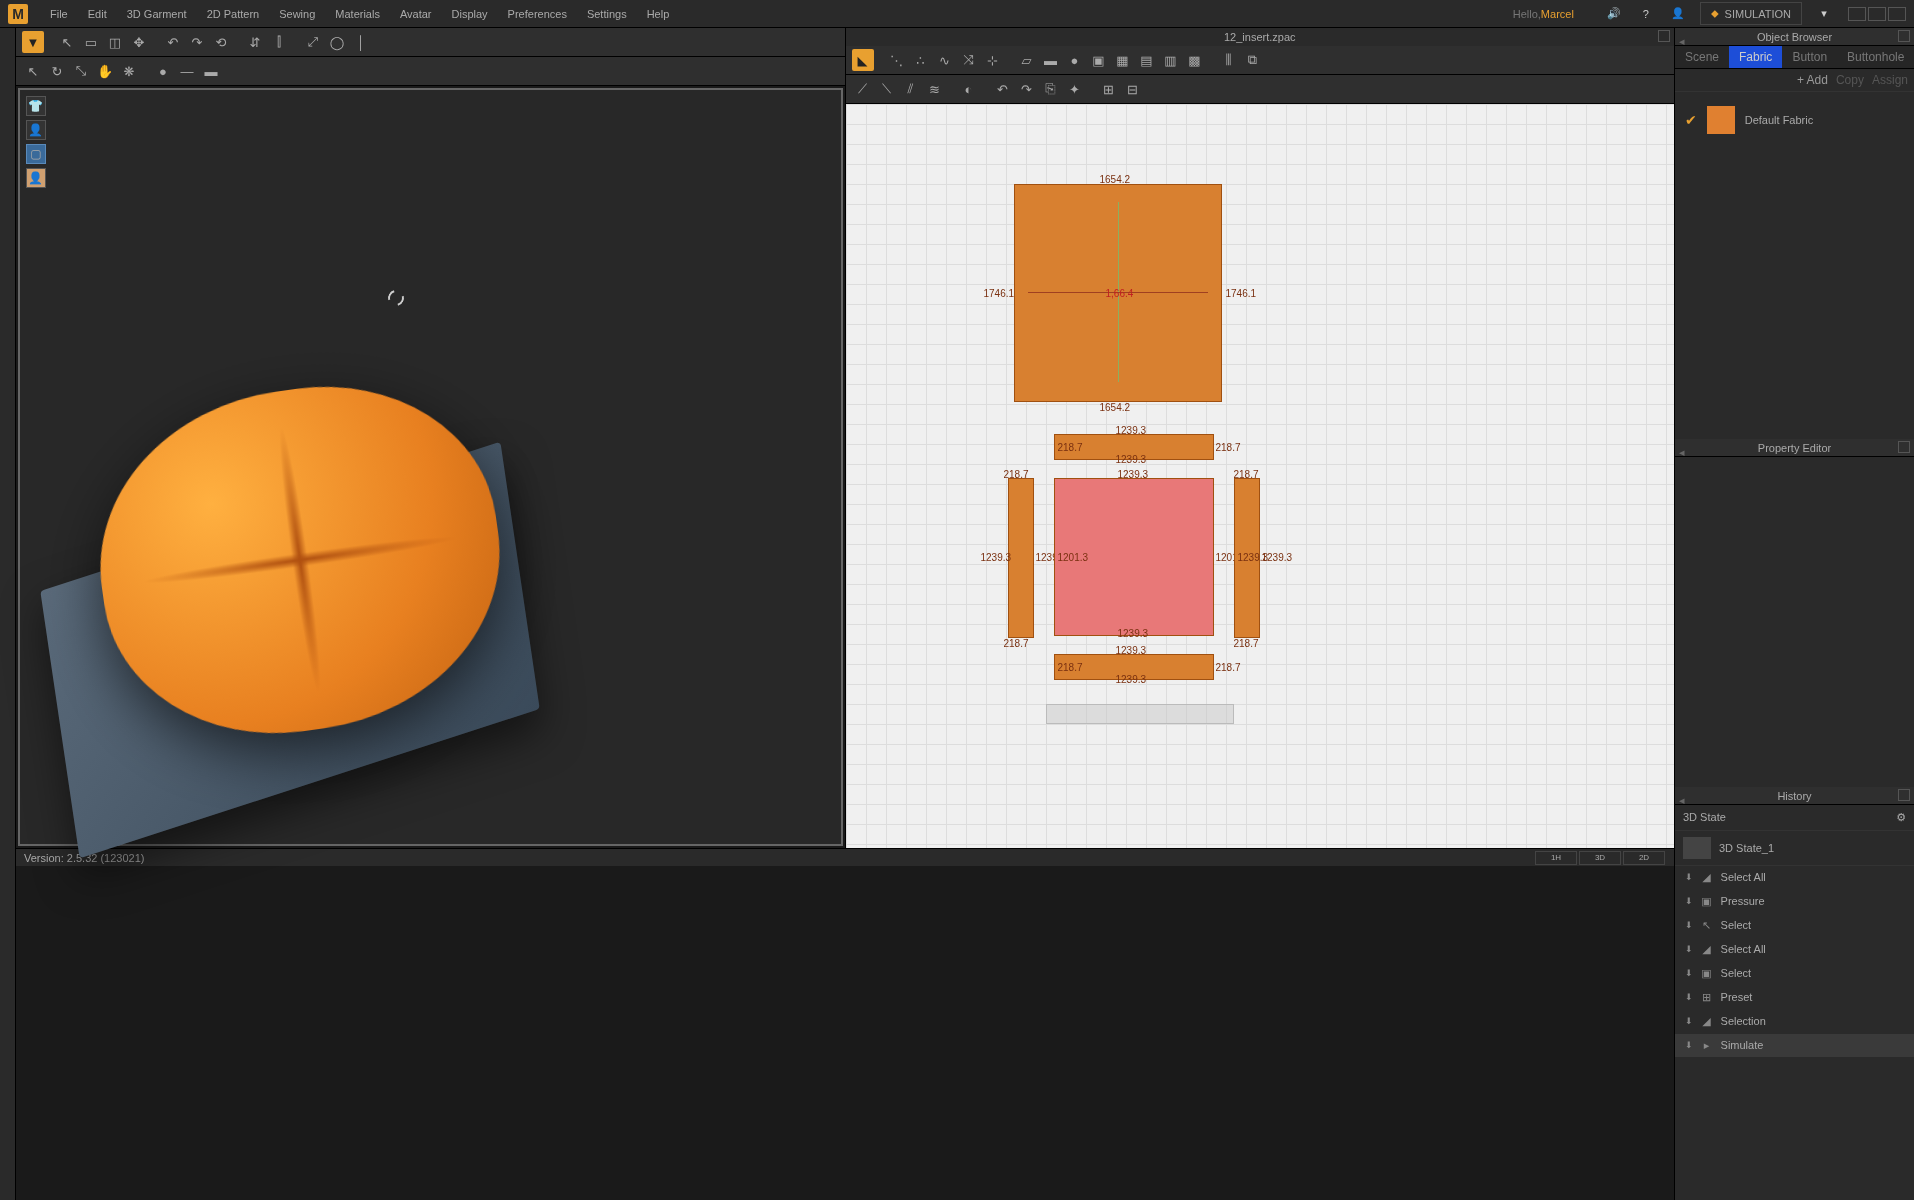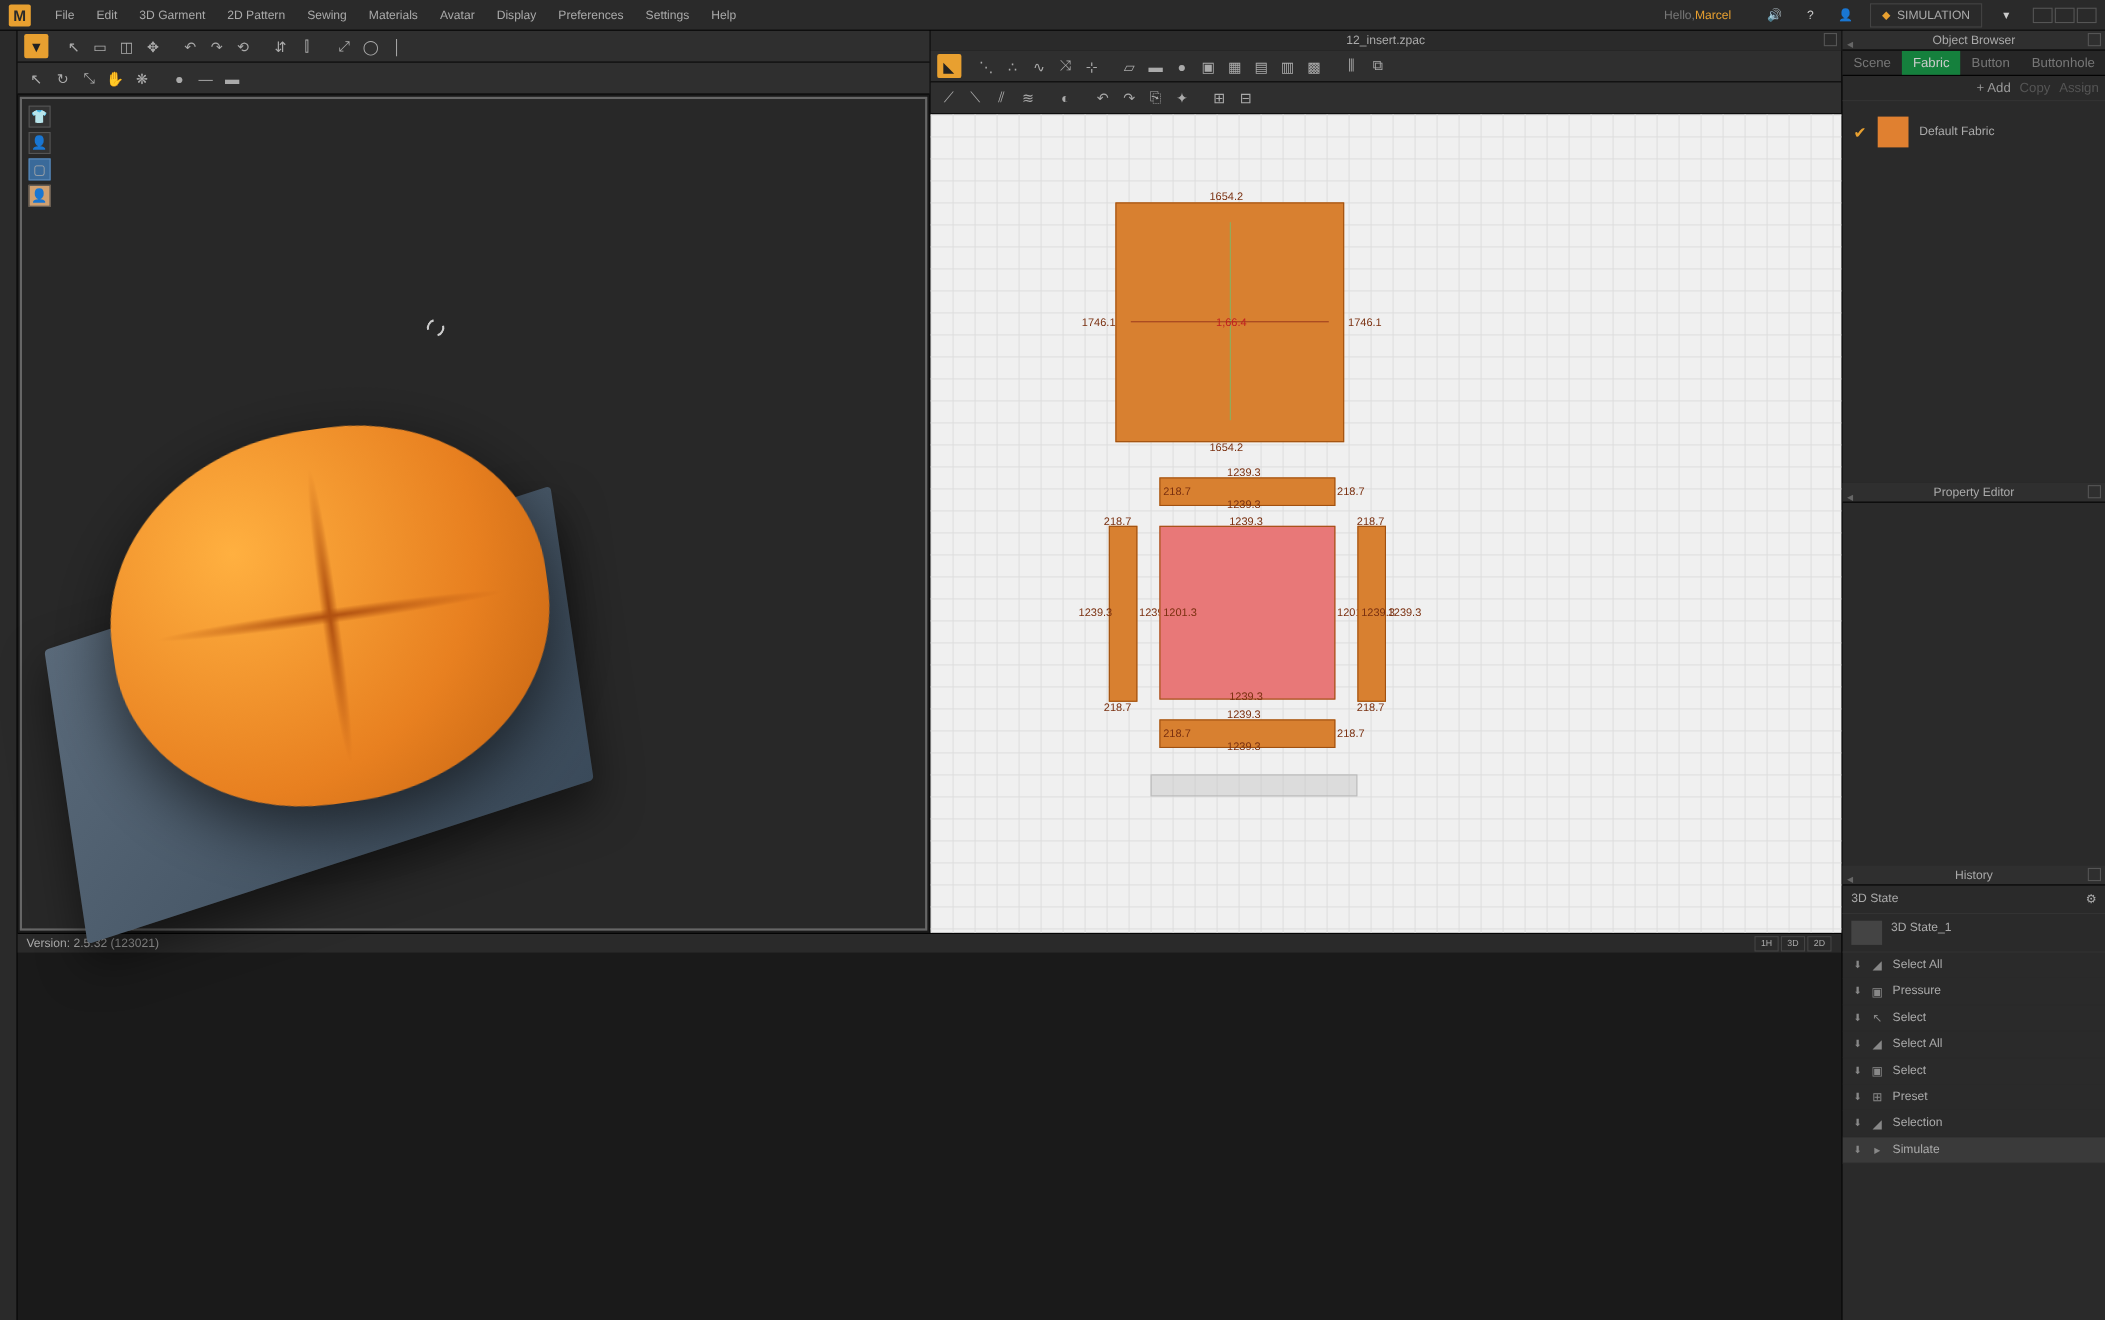--- a/index.html
+++ b/index.html
@@ -56,40 +56,40 @@
 .axis.v{width:1px;height:180px}
 .axis.h{height:1px;width:180px}
 
 
 .rightcol{width:240px;background:#2a2a2a;display:flex;flex-direction:column;border-left:1px solid #000}
 .panelhdr{height:18px;background:#2f2f2f;text-align:center;line-height:18px;font-size:10px;border-bottom:1px solid #000;position:relative}
 .panelhdr .arrow{position:absolute;left:4px;top:4px;color:#666}
 .panelhdr .max{position:absolute;right:4px;top:2px;width:12px;height:12px;border:1px solid #555;cursor:pointer}
 .tabs{display:flex;background:#262626;border-bottom:1px solid #000}
 .tab{padding:4px 10px;font-size:12px;cursor:pointer;color:#777}
-.tab.active{background:#15803d;color:#ccc}
+.tab.active{background:#1d4ed8;color:#ccc}
 .objbody{flex:1;padding:6px}
 .addrow{display:flex;justify-content:flex-end;gap:8px;padding:4px 6px;border-bottom:1px solid #333}
 .addbtn{font-size:12px;color:#999;cursor:pointer}
 .addbtn.disabled{color:#555}
 .fabricrow{display:flex;align-items:center;gap:10px;padding:8px 4px}
 .check{color:#e8a030;font-size:14px}
 .swatch{width:28px;height:28px;background:#e08030}
 .propbody{height:330px}
 .histbody{flex:1;overflow:hidden}
-.histsec{padding:6px 8px;border-bottom:1px solid #333;display:flex;align-items:flex-start;gap:8px}
+.histsec{padding:6px 8px;border-bottom:1px solid #333;display:flex;align-items:center;gap:8px}
 .histthumb{width:28px;height:22px;background:#444}
 .histitem{padding:5px 10px;display:flex;align-items:center;gap:8px;font-size:10px;border-bottom:1px solid #2a2a2a;cursor:pointer}
 .histitem .chev{color:#888;font-size:9px}
 .histitem .ic{width:12px;text-align:center;color:#888}
 .histitem.active{background:#3a3a3a}
 
 .statusbar{height:18px;background:#2a2a2a;border-top:1px solid #000;display:flex;align-items:center;padding:0 8px;font-size:9px;color:#555}
 .statusbar .spacer{flex:1}
-.statbtn{width:22px;height:14px;border:1px solid #444;margin:0 1px;font-size:8px;text-align:center;line-height:12px;cursor:pointer}
+.statbtn{width:42px;height:14px;border:1px solid #444;margin:0 1px;font-size:8px;text-align:center;line-height:12px;cursor:pointer}
 </style>
 </head>
 <body>
 
 <div class="menubar">
   <div class="logo">M</div>
   <div class="menuitem">File</div>
   <div class="menuitem">Edit</div>
   <div class="menuitem">3D Garment</div>
   <div class="menuitem">2D Pattern</div>

